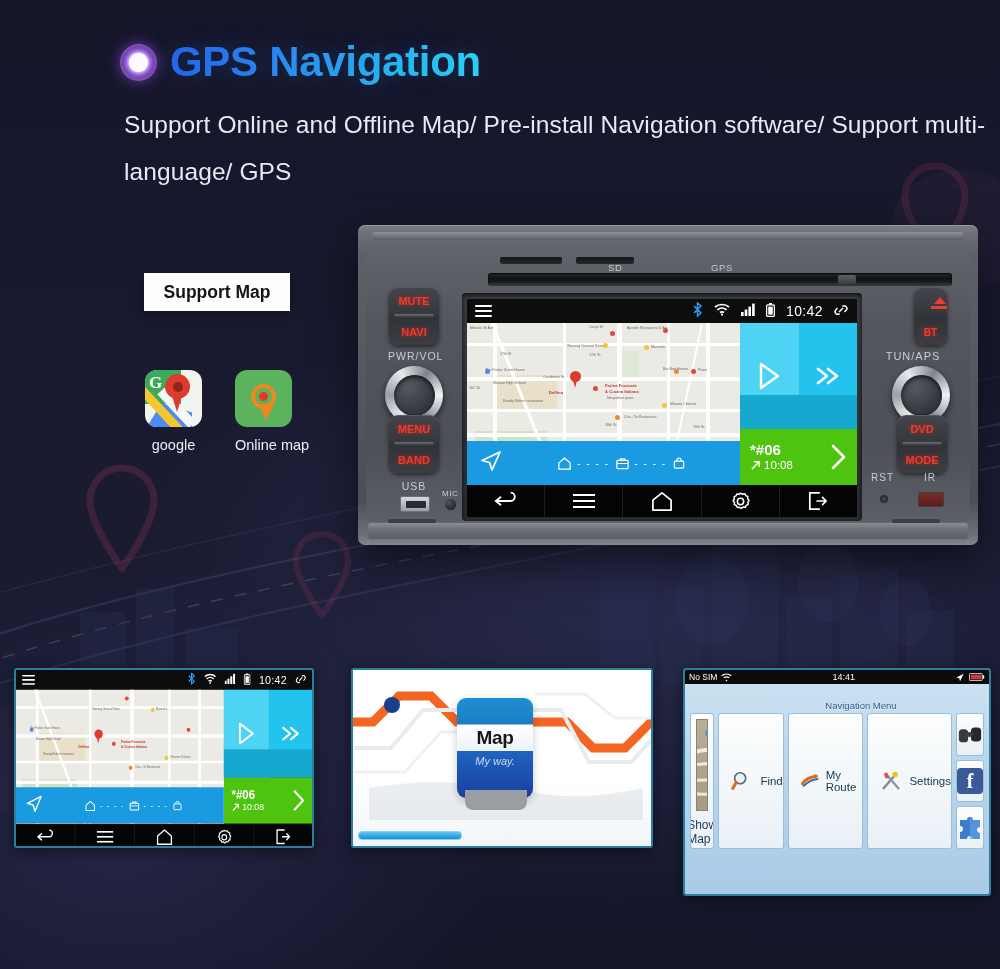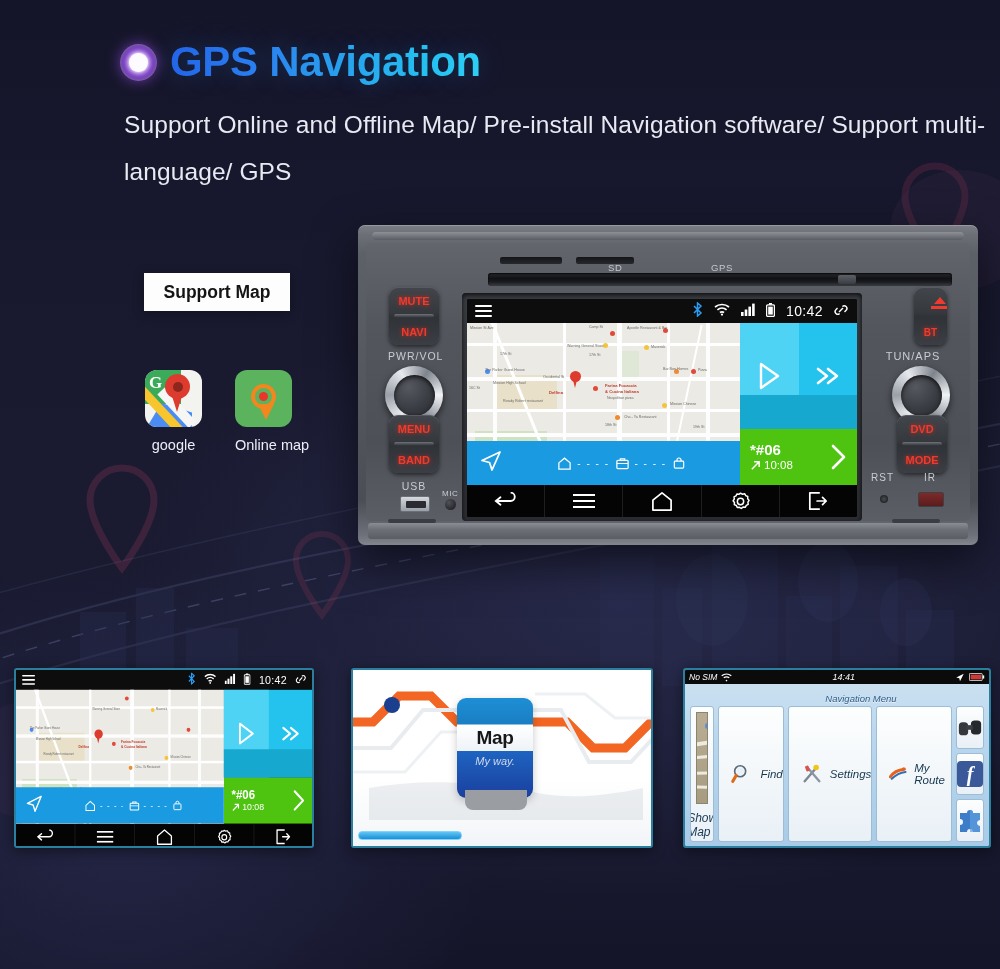--- a/index.html
+++ b/index.html
@@ -253,21 +253,21 @@
   .mpoi.o{ background:#f08a2e; } .mpoi.b{ background:#4a8cf2; }
   .mpin{ position:absolute;width:11px;height:11px;border-radius:50% 50% 50% 50%;background:#dd3b2e; }
   .mpin::after{ content:"";position:absolute;left:3px;top:9px;border-left:2.5px solid transparent;
     border-right:2.5px solid transparent;border-top:8px solid #dd3b2e; }
 
   
   .thumb{ position:absolute; border:2px solid #2b7f9e; border-radius:3px; overflow:hidden;
     box-shadow:0 3px 14px rgba(0,0,0,.45); background:#000; }
   #thumb1{ left:14px; top:668px; width:300px; height:180px; }
   #thumb2{ left:351px; top:668px; width:302px; height:180px; background:#fff; }
-  #thumb3{ left:683px; top:668px; width:308px; height:180px;font-style:italic; }
+  #thumb3{ left:683px; top:668px; width:308px; height:228px; }
 
   
   #t1-screen{ width:390px;height:218px;transform:scale(.7615,.8257);transform-origin:0 0; }
 
   
   #t2{ position:relative;width:100%;height:100%;background:
        linear-gradient(180deg,#ffffff 0%,#ffffff 62%,#f2f5f8 100%); }
   #t2-dot{ position:absolute;left:31px;top:27px;width:16px;height:16px;border-radius:50%;background:#1b3f8f; }
   #t2-card{
     position:absolute;left:104px;top:28px;width:76px;height:100px;border-radius:9px;
@@ -284,21 +284,21 @@
     border-radius:0 0 8px 8px; }
   #t2-progress{ position:absolute;left:5px;bottom:6px;width:104px;height:9px;border-radius:4px;
     background:linear-gradient(180deg,#5fc5f5,#1a8ed6);border:1px solid #7fd4f7; }
 
   
   #t3{ position:relative;width:100%;height:100%;
        background:linear-gradient(180deg,#cfe3f2 0%,#b9d6ed 40%,#a9cbe7 100%); }
   #t3-status{ height:14px;background:#0b0b0b;color:#fff;display:flex;align-items:center;
     padding:0 4px;font-size:8.5px;gap:4px; }
   #t3-status .mid{ flex:1;text-align:center;font-size:9px; }
-  #t3-title{ text-align:center;font-size:9.5px;color:#2e5d86;padding:9px 0 2px;font-weight:500;
+  #t3-title{ text-align:center;font-size:9.5px;color:#2e5d86;padding:16px 0 2px;font-weight:500;
     text-shadow:0 1px 0 rgba(255,255,255,.7);margin-left:48px; }
   #t3-grid{ display:flex;gap:4px;padding:0 5px 5px 5px;height:141px; }
   #t3-left{ width:132px;display:flex;flex-direction:column;gap:0;
     background:linear-gradient(180deg,#fdfefe,#eaf1f7);border:1px solid #9dbcd6;border-radius:3px;
     overflow:hidden; }
   #t3-mapprev{ height:92px;margin:5px;background:linear-gradient(180deg,#b9ae93 0%,#a79c82 100%);
     position:relative;overflow:hidden;border:1px solid #8b8470; }
   #t3-showmap{ flex:1;display:flex;align-items:center;justify-content:center;
     font-size:12px;color:#16384f; }
   #t3-mid{ flex:1;display:flex;flex-direction:row;gap:4px; }
@@ -897,36 +897,36 @@
       <div id="t3-mid">
         <div class="t3-item">
           <svg width="22" height="22" viewBox="0 0 24 24">
             <circle cx="10" cy="9" r="6" fill="none" stroke="#5a6a78" stroke-width="1.8"></circle>
             <circle cx="10" cy="9" r="4" fill="#e8f1f8"></circle>
             <path d="M5.6 13.6 L2 20" stroke="#e06a1c" stroke-width="3.4" stroke-linecap="round"></path>
           </svg>
           <span>Find</span>
         </div>
         <div class="t3-item">
+          <svg width="24" height="22" viewBox="0 0 26 24">
+            <path d="M2 16 C6 10 12 6 22 5" stroke="#e8621c" stroke-width="4.5" fill="none" stroke-linecap="round"></path>
+            <path d="M4 19 C9 14 15 10 24 9" stroke="#2f6fb5" stroke-width="3" fill="none" stroke-linecap="round"></path>
+            <path d="M20 2 L25 5 L20 8 Z" fill="#e8621c"></path>
+          </svg>
+          <span>My Route</span>
+        </div>
+        <div class="t3-item">
           <svg width="22" height="22" viewBox="0 0 24 24">
             <path d="M4 20 L16 6" stroke="#7b8894" stroke-width="2.6" stroke-linecap="round"></path>
             <path d="M20 20 L8 6" stroke="#8b98a4" stroke-width="2.6" stroke-linecap="round"></path>
             <circle cx="16.5" cy="5" r="3" fill="#f0c419"></circle>
             <rect x="5" y="3" width="4" height="6" rx="1" fill="#d9534f" transform="rotate(-20 7 6)"></rect>
           </svg>
           <span>Settings</span>
         </div>
-        <div class="t3-item">
-          <svg width="24" height="22" viewBox="0 0 26 24">
-            <path d="M2 16 C6 10 12 6 22 5" stroke="#e8621c" stroke-width="4.5" fill="none" stroke-linecap="round"></path>
-            <path d="M4 19 C9 14 15 10 24 9" stroke="#2f6fb5" stroke-width="3" fill="none" stroke-linecap="round"></path>
-            <path d="M20 2 L25 5 L20 8 Z" fill="#e8621c"></path>
-          </svg>
-          <span>My Route</span>
-        </div>
       </div>
       <div id="t3-right">
         <div class="t3-sq">
           <svg width="26" height="22" viewBox="0 0 28 22">
             <rect x="2" y="6" width="10" height="14" rx="4" fill="#35393d"></rect>
             <rect x="15" y="4" width="11" height="15" rx="4" fill="#25292d"></rect>
             <rect x="10" y="9" width="7" height="5" fill="#3c4044"></rect>
           </svg>
         </div>
         <div class="t3-sq">

